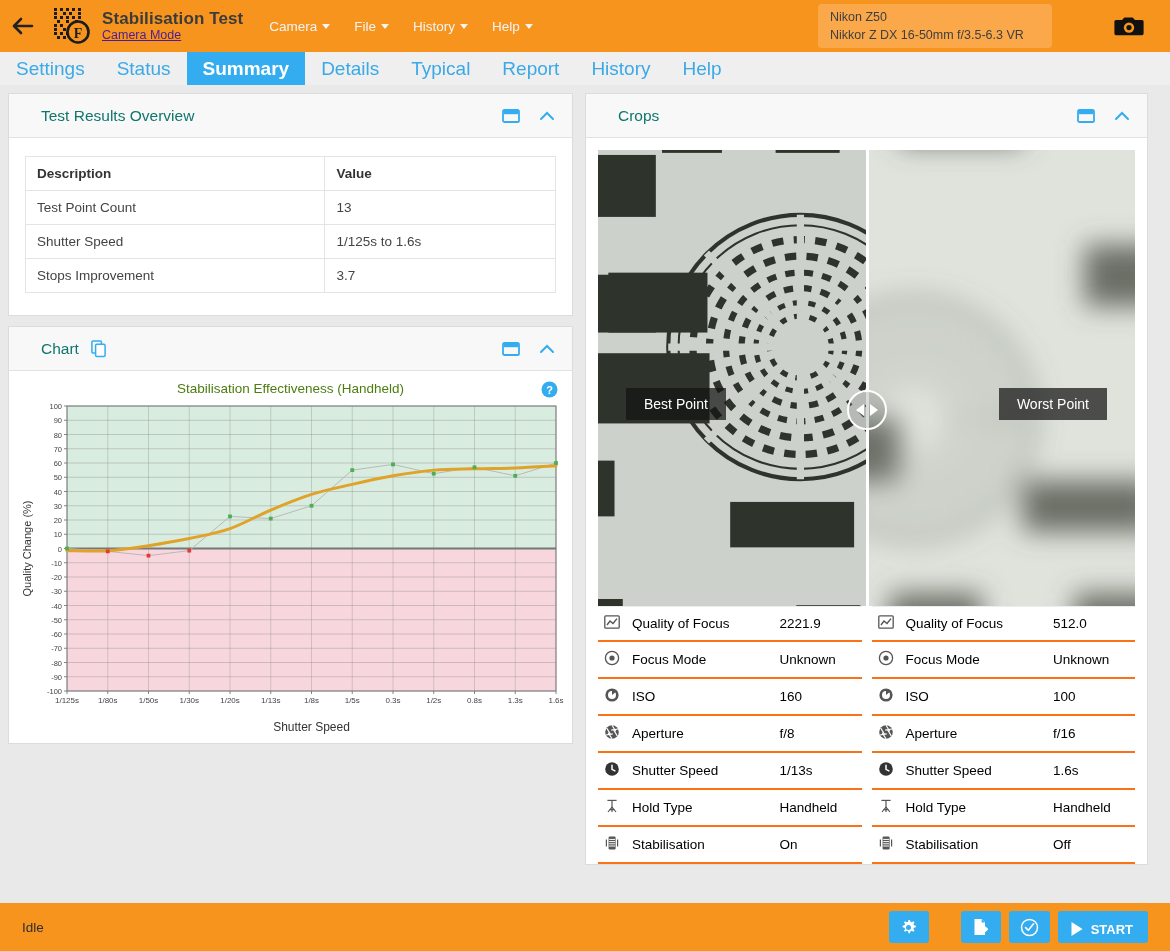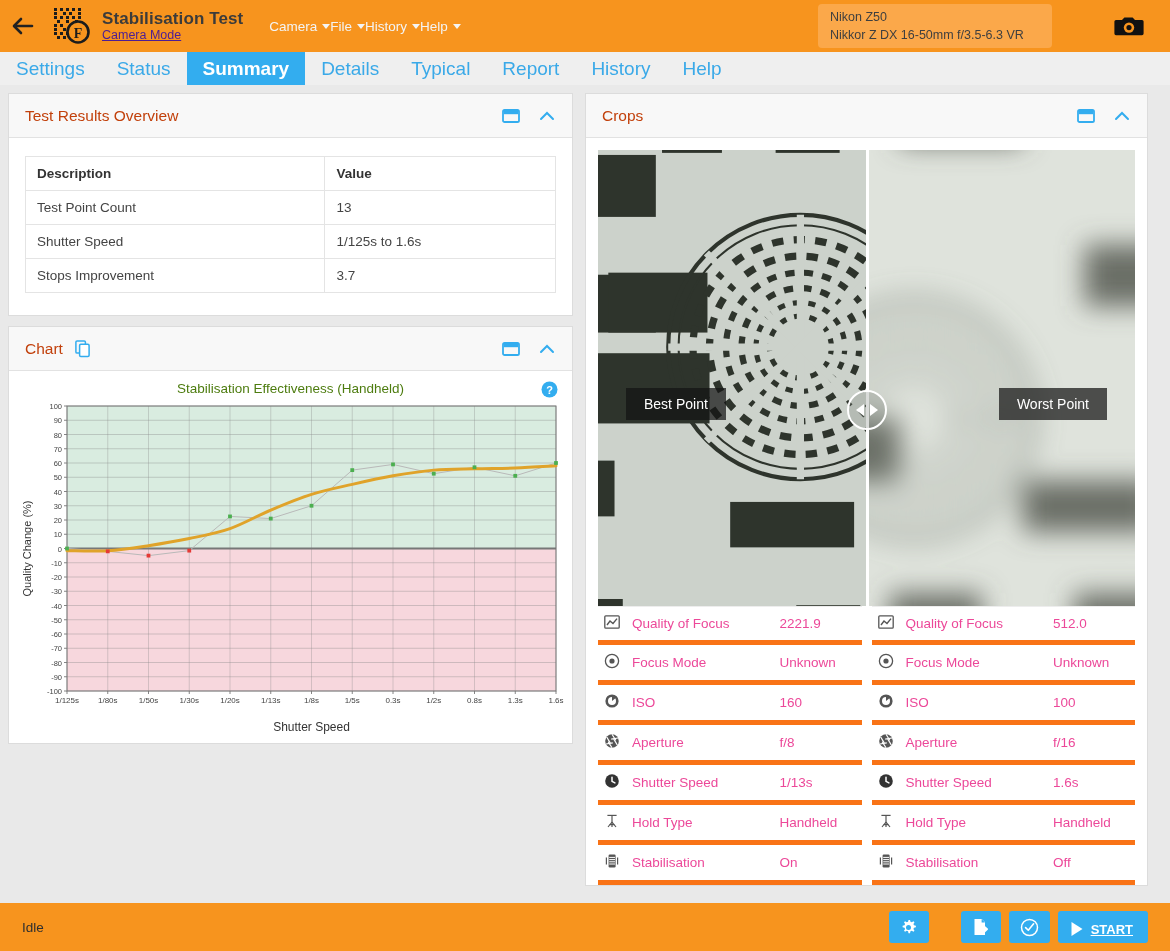--- a/index.html
+++ b/index.html
@@ -18,21 +18,21 @@
     background: #F7941E; display: flex; align-items: center;
   }
   .back-arrow {
     width: 46px; height: 52px; display: flex; align-items: center; justify-content: center;
     cursor: pointer;
   }
   .logo { width: 46px; height: 44px; position: relative; }
   .app-titles { margin-left: 10px; line-height: 1.08; }
   .app-title { font-size: 17px; font-weight: bold; color: #3b3b3b; letter-spacing: .1px; }
   .app-sub { font-size: 12.5px; color: #4c1d95; margin-top: 1px; text-decoration: underline; }
-  .menus { display: flex; align-items: center; margin-left: 26px; }
+  .menus { display: flex; align-items: center; margin-left: 26px; gap: 24px; }
   .menu-item {
     font-size: 13.5px; color: #f4f4f4; cursor: pointer; white-space: nowrap;
     display: flex; align-items: center; gap: 5px;
   }
   .caret-d {
     width: 0; height: 0; border-left: 4px solid transparent; border-right: 4px solid transparent;
     border-top: 5px solid #f4f4f4; display: inline-block;
   }
   .camera-box {
     position: absolute; right: 118px; top: 4px; width: 234px; height: 44px;
@@ -62,21 +62,21 @@
     background: #e9e9e9;
   }
   .col-left { position: absolute; left: 8px; top: 8px; width: 565px; }
   .col-right { position: absolute; left: 585px; top: 8px; width: 563px; }
 
   .panel { background: #fff; border: 1px solid #dcdcdc; margin-bottom: 10px; }
   .panel-head {
     height: 44px; background: #f8f8f8; border-bottom: 1px solid #e2e2e2;
     display: flex; align-items: center; padding: 0 16px;
   }
-  .panel-title { font-size: 15.5px; color: #c2410c; font-weight: normal; }
+  .panel-title { font-size: 15.5px; color: #0f766e; font-weight: normal; margin-left: 16px; }
   .head-spacer { flex: 1; }
   .head-icon { cursor: pointer; margin-left: 18px; display: flex; align-items: center; }
   .copy-icon { margin-left: 12px; cursor: pointer; display: flex; align-items: center; }
 
   
   .panel-body { padding: 18px 16px 22px 16px; }
   table.res { width: 100%; border-collapse: collapse; font-size: 13.5px; }
   table.res th, table.res td {
     border: 1px solid #e4e4e4; padding: 9px 11px; text-align: left; color: #444;
   }
@@ -110,40 +110,40 @@
     transform: translateX(-20px); border-radius: 50%; border: 2px solid #fff;
     display: flex; align-items: center; justify-content: center; gap: 4px;
     z-index: 6; cursor: ew-resize; background: rgba(130,135,128,.30);
   }
 
   
   .exif-cols { display: flex; }
   .exif-col { width: 50%; }
   .exif-col.right { margin-left: 10px; }
   table.exif { width: 100%; border-collapse: collapse; font-size: 13.5px; }
-  table.exif td { border-bottom: 5px solid #f97316; padding: 8px 6px; color: #ec4899; margin-top: 25px; }
+  table.exif td { border-bottom: 2px solid #f97316; padding: 8px 6px; color: #000000; margin-top: 25px; }
   table.exif tr:first-child td { border-top: 1px solid #ededed; }
   td.ex-ico { width: 26px; text-align: center; padding-left: 2px; padding-right: 2px; }
   td.ex-lbl { width: 56%; }
 
   
   .statusbar {
     position: absolute; left: 0; bottom: 0; width: 1170px; height: 48px;
     background: #F7941E; display: flex; align-items: center; padding: 0 22px;
   }
   .status-text { font-size: 13.5px; color: #2f2f2f; }
   .sb-spacer { flex: 1; }
   .sb-btn {
     background: #33ADEF; border: none; height: 32px; min-width: 40px;
     display: flex; align-items: center; justify-content: center; gap: 7px;
     color: #fff; font-size: 13px; font-weight: bold; cursor: pointer;
     border-radius: 3px; padding: 0 11px; margin-left: 8px;
   }
   .sb-btn.gap { margin-left: 32px; }
-  .sb-btn.start { padding: 4px 15px 0 12px; text-decoration: underline; }
+  .sb-btn.start { padding: 4px 15px 0 12px; }
 </style>
 </head>
 <body>
 
 <div id="app">
 
   <div class="titlebar">
     <div class="back-arrow">
       <svg width="24" height="20" viewBox="0 0 24 20">
         <path d="M10 3 L3 10 L10 17" fill="none" stroke="#222" stroke-width="2.6" stroke-linecap="round" stroke-linejoin="round"></path>

